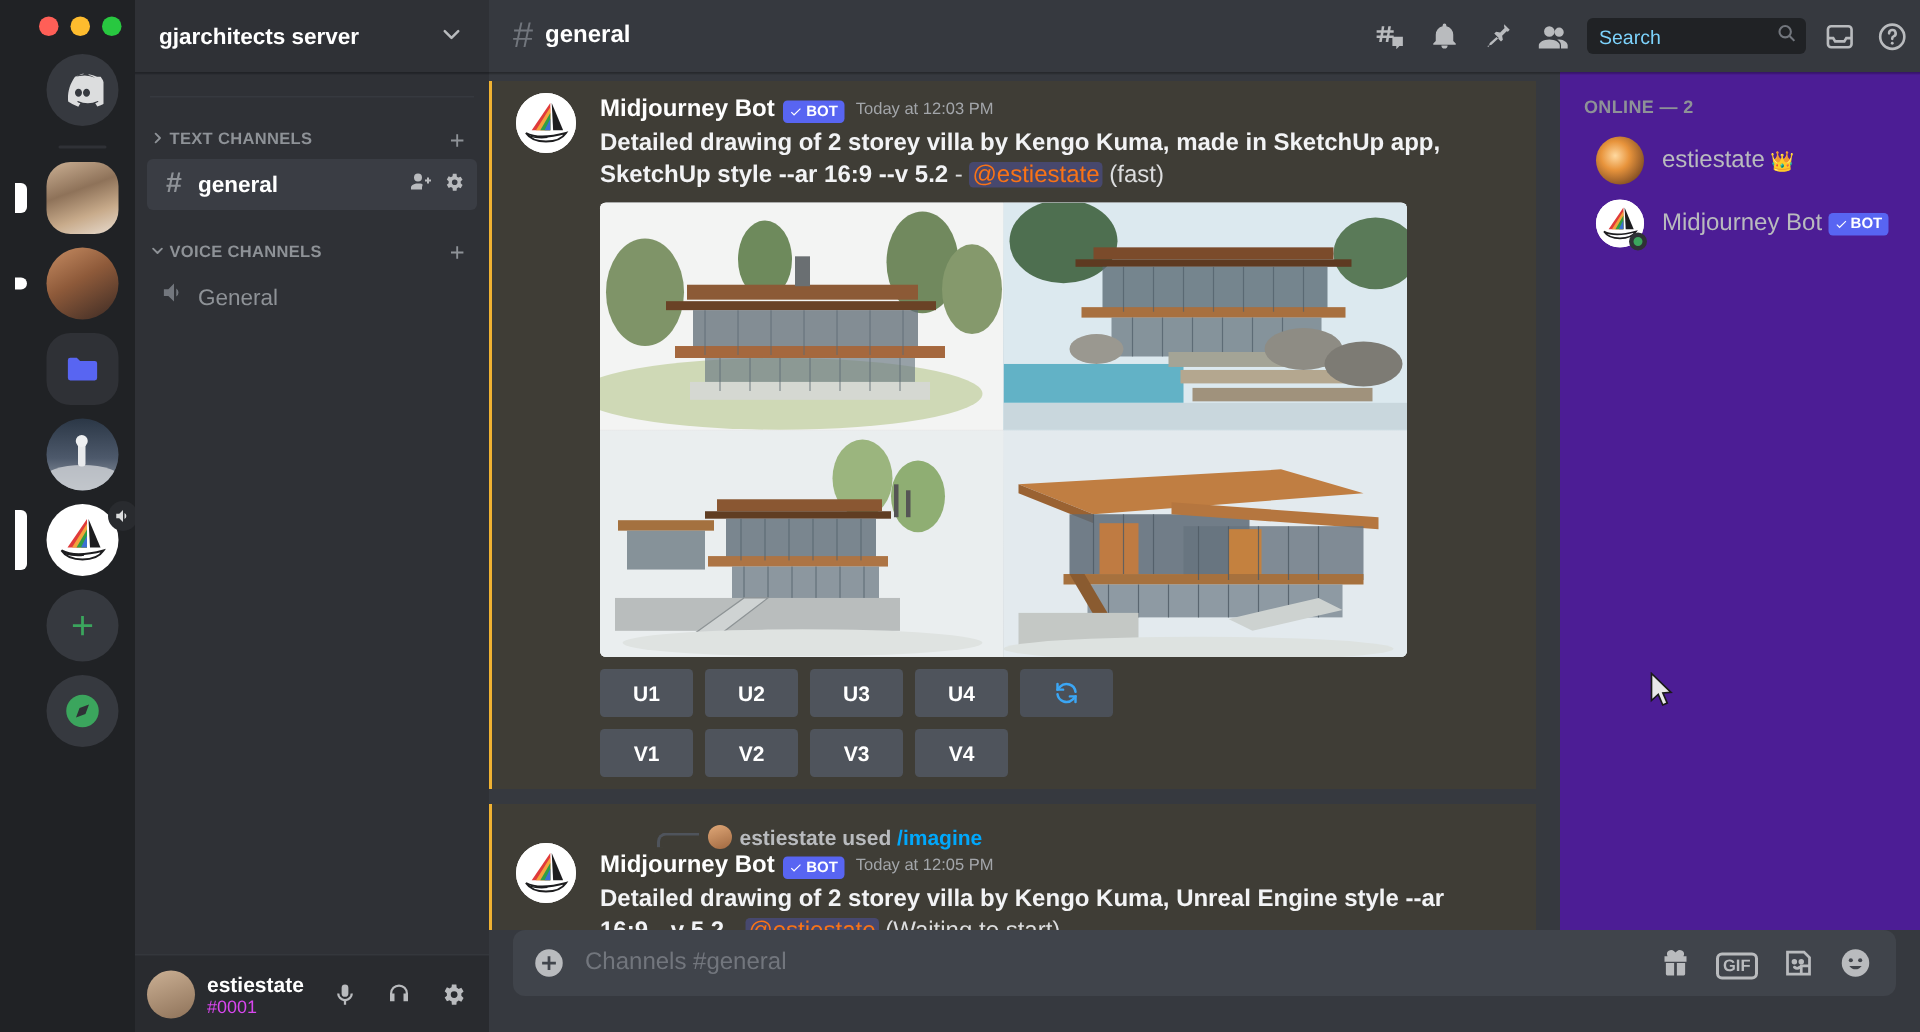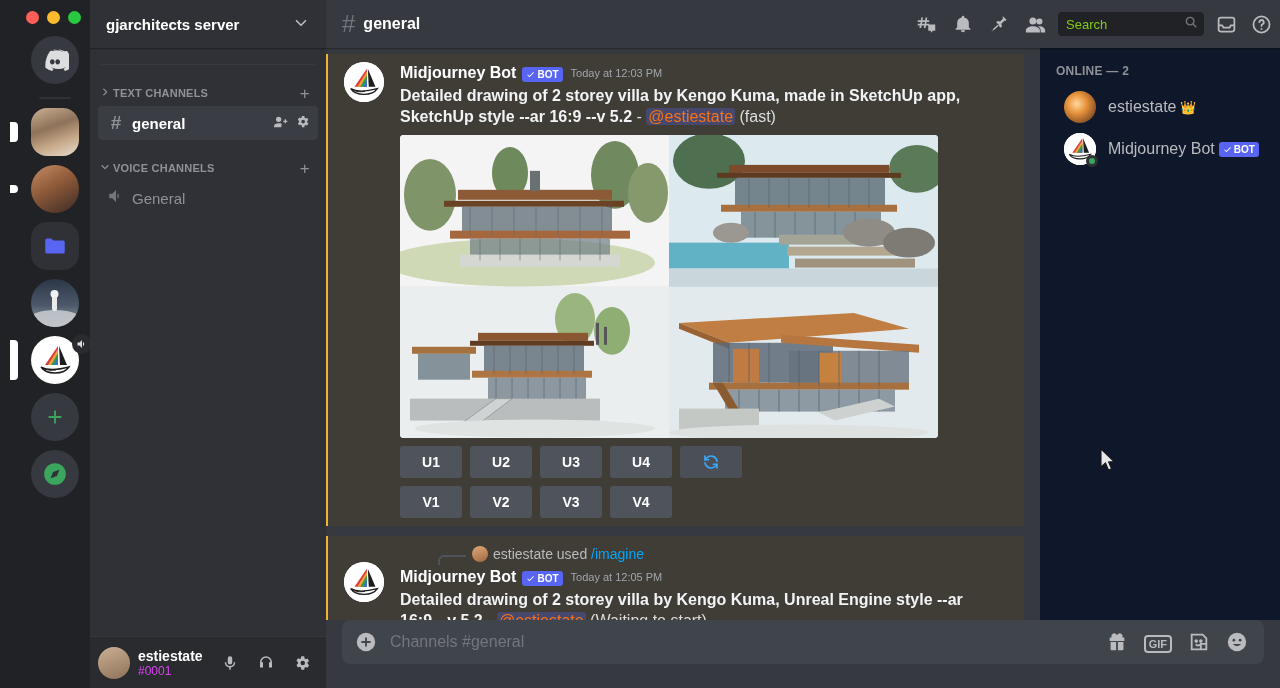--- a/index.html
+++ b/index.html
@@ -110,21 +110,21 @@
   }
   .tb-hash { font-size:24px; color:#72767d; margin-right:8px; line-height:1; }
   .tb-title { color:#fff; font-size:16px; font-weight:700; }
   .tb-spacer { flex:1; }
   .tb-icons { display:flex; align-items:center; gap:16px; color:#b9bbbe; margin-right:12px;}
   .tb-icon { cursor:pointer; display:flex; align-items:center; }
   .search-box {
     width:146px; height:24px; background:#202225; border-radius:4px; display:flex; align-items:center;
     padding:0 6px 0 8px; cursor:text; margin-right:12px;
   }
-  .search-ph { flex:1; color:#84cc16; font-size:13px; }
+  .search-ph { flex:1; color:#7dd3fc; font-size:13px; }
   .tb-right { display:flex; gap:14px; align-items:center; color:#b9bbbe; }
 
   
   .content { flex:1; display:flex; min-height:0; position:relative;gap:16px; }
   .msgs-wrap { flex:1; position:relative; min-width:0; overflow:hidden; background:#36393f; }
   .msgs { position:absolute; inset:0; padding-bottom:0; overflow:hidden; }
 
   .msg {
     position:relative; padding:8px 48px 8px 72px; background:#3f3d36;
     border-left:2px solid #f0b232;
@@ -138,21 +138,21 @@
   .bot-tag {
     background:#5865f2; color:#fff; font-size:10px; font-weight:600; border-radius:3px;
     padding:1px 4px; display:inline-flex; align-items:center; gap:2px; line-height:13px; height:15px;
     position:relative; top:1px;
   }
   .msg-ts { color:#a3a6aa; font-size:11px; margin-left:2px; }
   .msg-body { color:#dcddde; font-size:16px; line-height:21px; margin-top:1px; }
   .msg-body b { font-weight:700; color:#f2f3f5; }
   .mention { background:rgba(88,101,242,.3); color:#f97316; border-radius:3px; padding:0 2px; }
 
-  .reply-bar { position:relative; padding:2px 0 0 72px; display:flex; align-items:flex-start; gap:5px; height:22px; }
+  .reply-bar { position:relative; padding:2px 0 0 72px; display:flex; align-items:flex-end; gap:5px; height:22px;font-weight:bold; }
   .reply-spine {
     position:absolute; left:38px; top:11px; width:28px; height:10px;
     border-left:2px solid #4f545c; border-top:2px solid #4f545c; border-top-left-radius:6px;
   }
   .reply-av { width:16px; height:16px; border-radius:50%; background:linear-gradient(160deg,#e0a878,#a06840); flex:0 0 16px; }
   .reply-txt { color:#b9bbbe; font-size:14px; }
   .slash { color:#00a8fc; }
 
   
   .gen-img {
@@ -167,21 +167,21 @@
 
   .btn-row { display:flex; gap:8px; margin-top:8px; }
   .mj-btn {
     min-width:62px; height:32px; background:#4f545c; border-radius:3px; border:none;
     color:#fff; font-size:14px; font-weight:600; display:flex; align-items:center; justify-content:center;
     cursor:pointer; font-family:"Liberation Sans",sans-serif;
   }
   .mj-btn.refresh { background:#4b5058; }
 
   
-  .members { width:240px; flex:0 0 240px; background:#0f172a; padding:16px 8px 0 16px; }
+  .members { width:240px; flex:0 0 240px; background:#4c1d95; padding:16px 8px 0 16px; }
   .mem-head { color:#8e9297; font-size:12px; font-weight:600; letter-spacing:.02em; margin-bottom:8px; text-transform:uppercase;}
   .mem {
     height:42px; display:flex; align-items:center; gap:12px; border-radius:4px; padding:0 8px; cursor:pointer;
   }
   .mem-av { width:32px; height:32px; border-radius:50%; position:relative; flex:0 0 32px; overflow:visible; }
   .mem-av .ball { width:32px;height:32px;border-radius:50%;overflow:hidden;display:block; }
   .mem-av .status {
     position:absolute; right:-2px; bottom:-2px; width:12px; height:12px; border-radius:50%;
     background:#3ba55d; border:3px solid #2f3136;
   }

